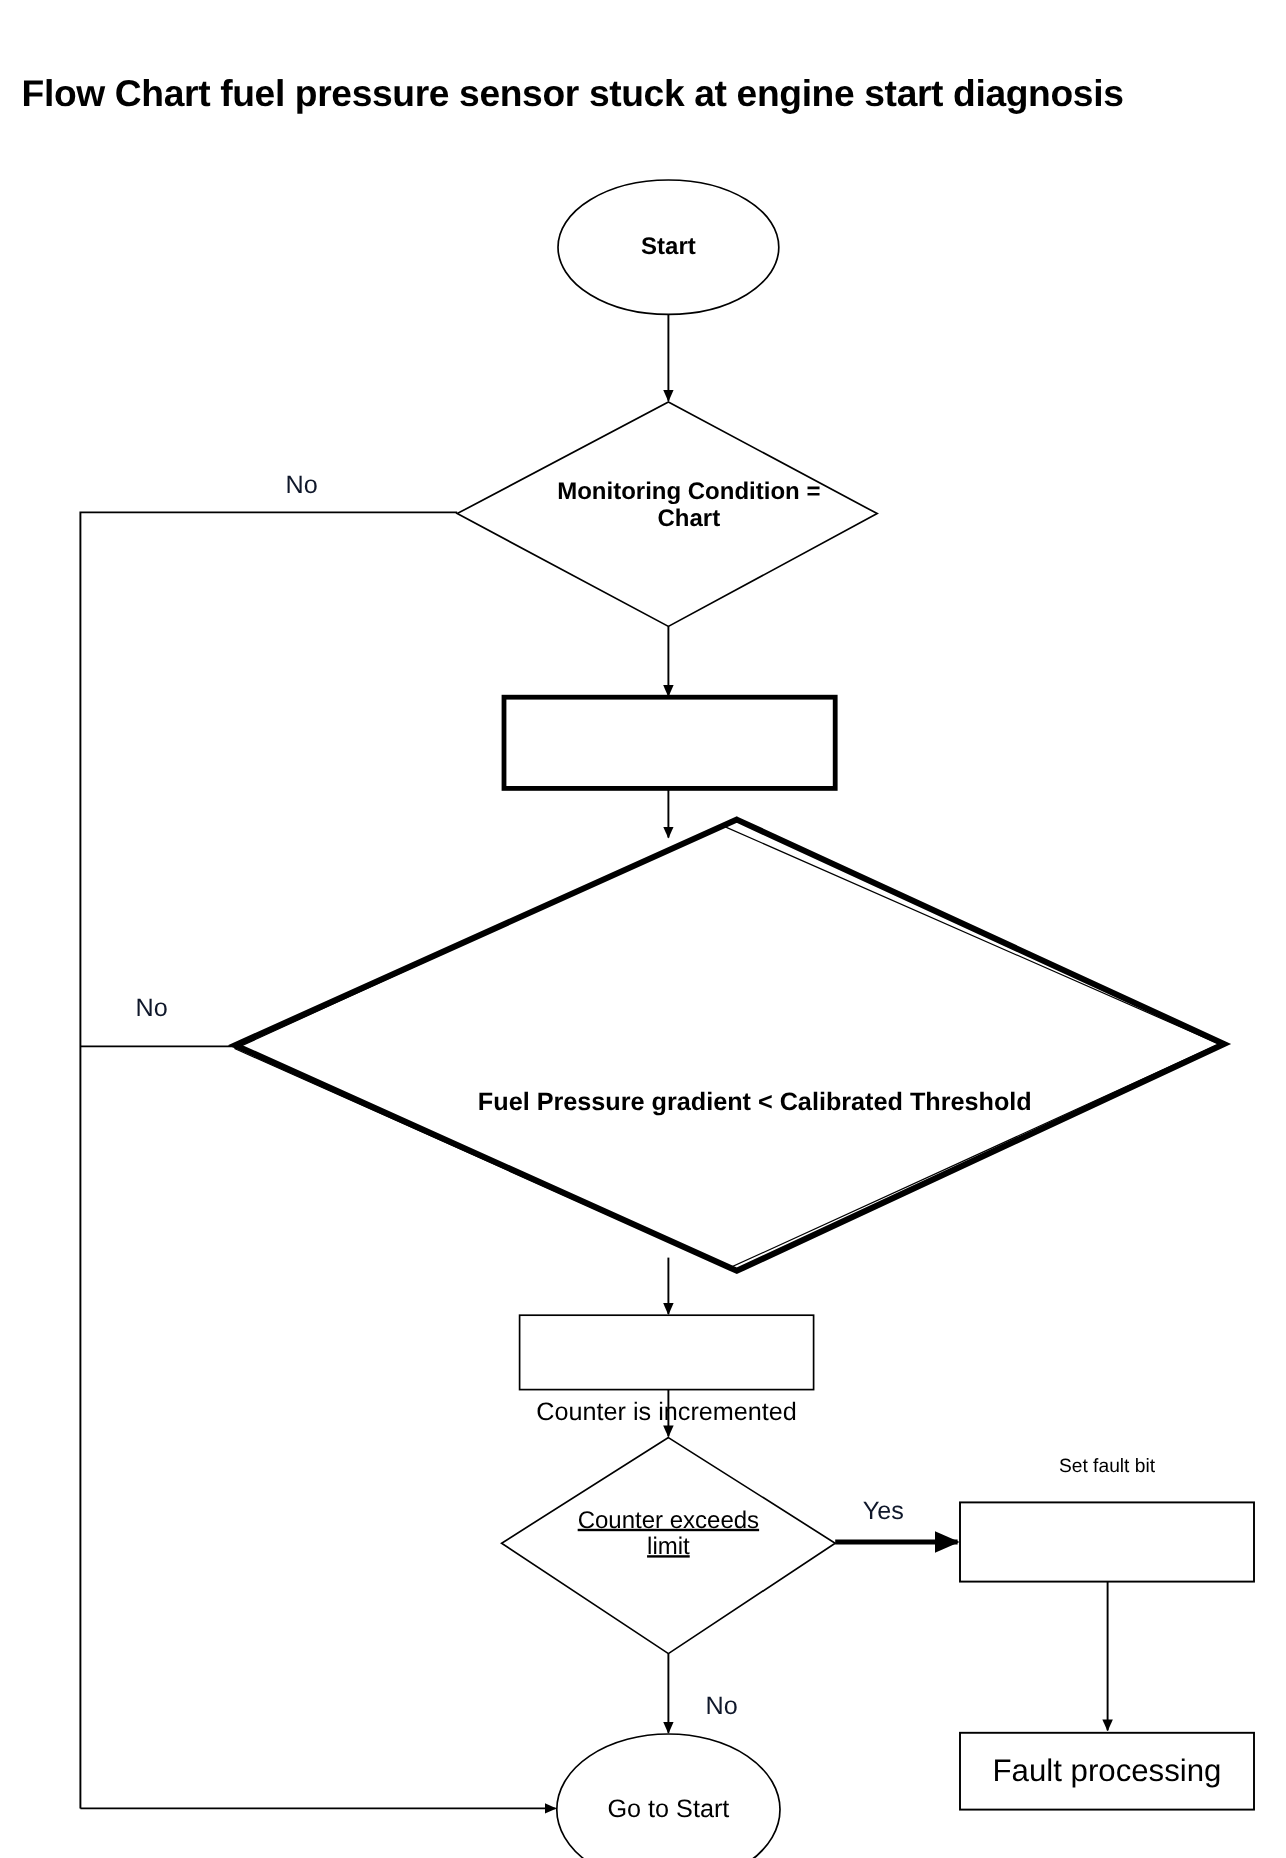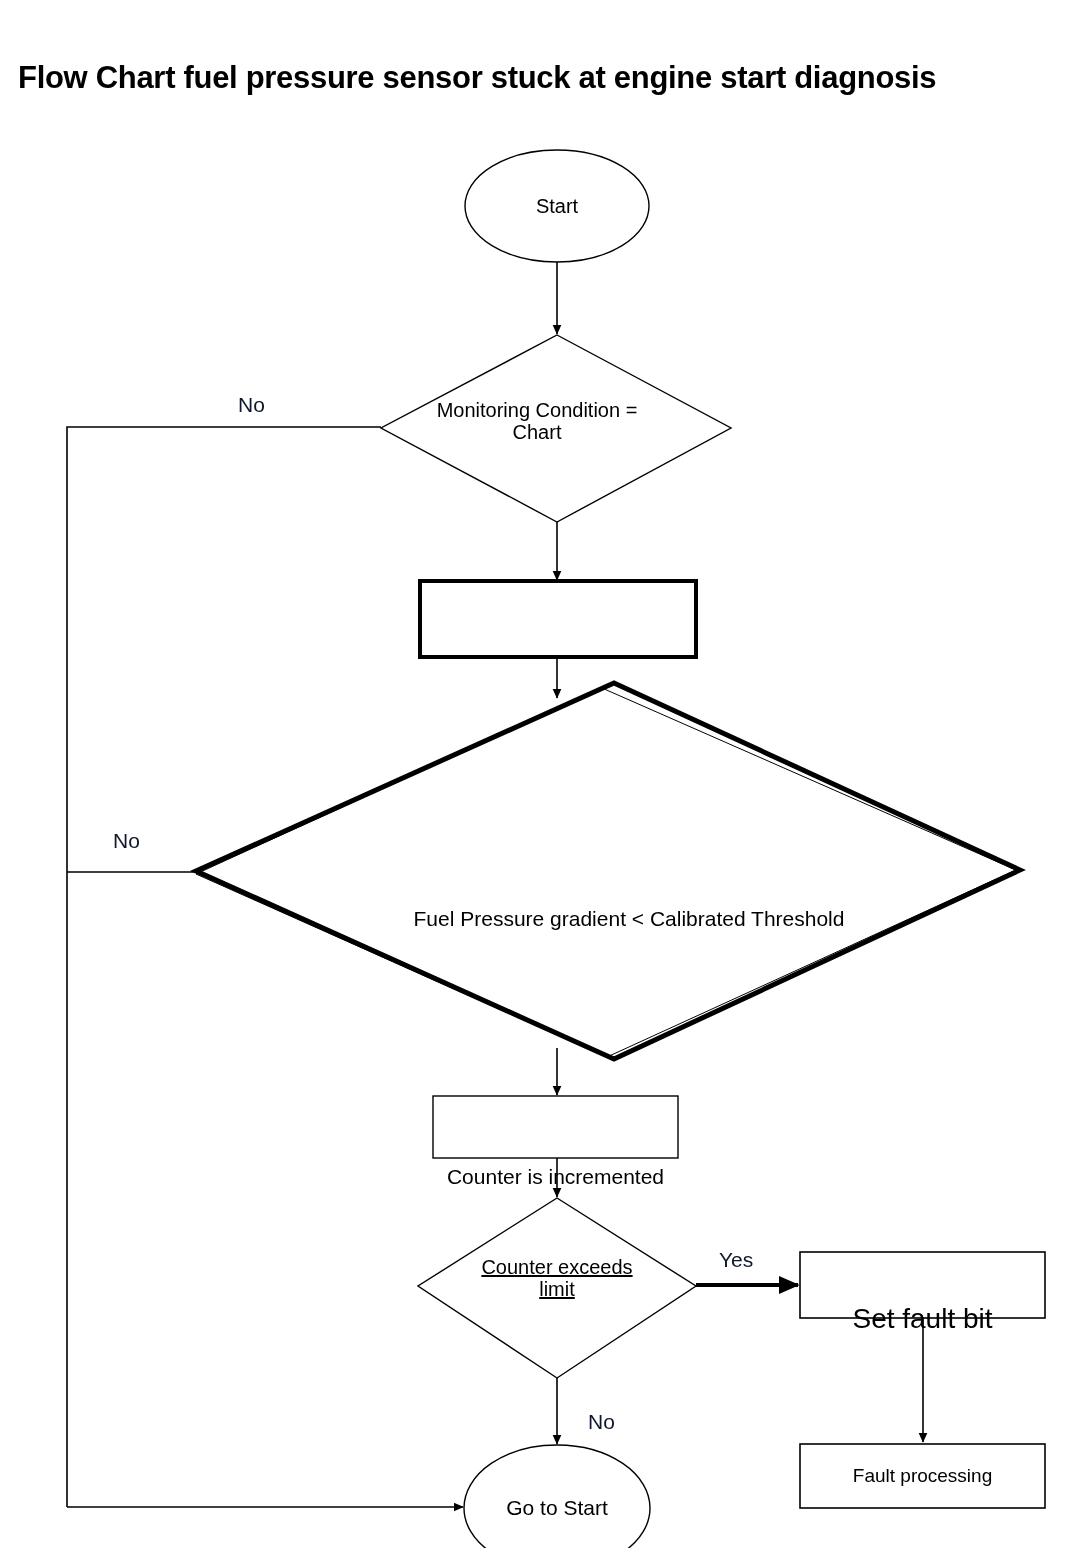--- a/index.html
+++ b/index.html
@@ -40,21 +40,21 @@
   .node-label {
     position: absolute;
     display: flex;
     align-items: center;
     justify-content: center;
     text-align: center;
     line-height: 1.12;
     color: #000000;
     pointer-events: none;
   }
-  .lbl-bold { font-weight: normal; }
+  .lbl-bold { font-weight: bold; }
   .edge-label {
     position: absolute;
     font-size: 21px;
     color: #0f172a;
     white-space: nowrap;
   }
 </style>
 </head>
 <body>
 
@@ -110,38 +110,38 @@
 
     <line x1="557" y1="1338" x2="557" y2="1404" stroke="#000000" stroke-width="1.6" marker-end="url(#ah)"></line>
 
     <line x1="923" y1="1278" x2="923" y2="1402" stroke="#000000" stroke-width="1.6" marker-end="url(#ah)"></line>
 
     <line x1="67" y1="1467" x2="463" y2="1467" stroke="#000000" stroke-width="1.6" marker-end="url(#ah)"></line>
   </svg>
 
   <div class="node-label lbl-bold" style="left:465px; top:110px; width:184px; height:112px; font-size:20px;">Start</div>
 
-  <div class="node-label lbl-bold" style="left:389px; top:356px; width:296px; height:64px; font-size:20px; display:block; padding-top:3px;">
+  <div class="node-label lbl-bold" style="left:426px; top:356px; width:296px; height:64px; font-size:20px; display:block; padding-top:3px;">
     <div>Monitoring Condition =</div>
     <div>Chart</div>
   </div>
 
 
   <div class="node-label lbl-bold" style="left:322px; top:864px; width:614px; height:30px; font-size:21px;">Fuel Pressure gradient &lt; Calibrated Threshold</div>
 
   <div class="node-label" style="left:437px; top:1108px; width:237px; height:58px; font-size:21px;">Counter is incremented</div>
 
   <div class="node-label" style="left:432px; top:1216px; width:250px; height:60px; font-size:20px; display:block; text-align:center;text-decoration:underline;">
     <div>Counter exceeds</div>
     <div>limit</div>
   </div>
 
-  <div class="node-label" style="left:804px; top:1248px; width:237px; height:62px; font-size:28px;">Set fault bit</div>
+  <div class="node-label" style="left:804px; top:1152px; width:237px; height:62px; font-size:16px;">Set fault bit</div>
 
-  <div class="node-label" style="left:804px; top:1406px; width:237px; height:60px; font-size:19px;">Fault processing</div>
+  <div class="node-label" style="left:804px; top:1406px; width:237px; height:60px; font-size:26px;">Fault processing</div>
 
   <div class="node-label" style="left:465px; top:1406px; width:184px; height:124px; font-size:21px;">Go to Start</div>
 
   <div class="edge-label" style="left:238px; top:353px;">No</div>
 
   <div class="edge-label" style="left:113px; top:789px;">No</div>
 
   <div class="edge-label" style="left:719px; top:1208px;">Yes</div>
 
   <div class="edge-label" style="left:588px; top:1370px;">No</div>

